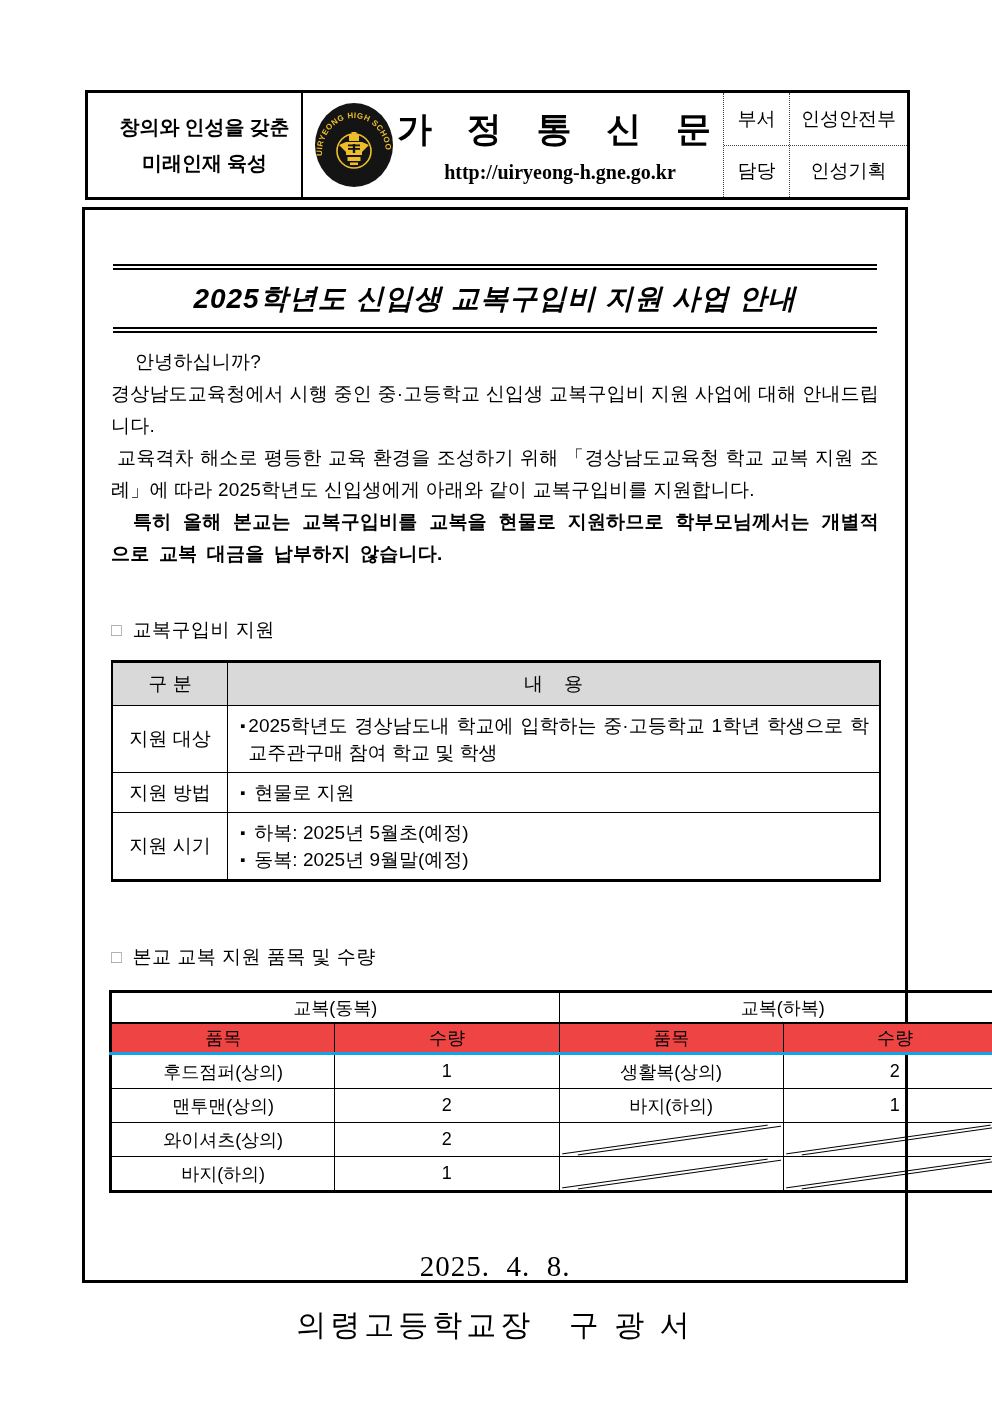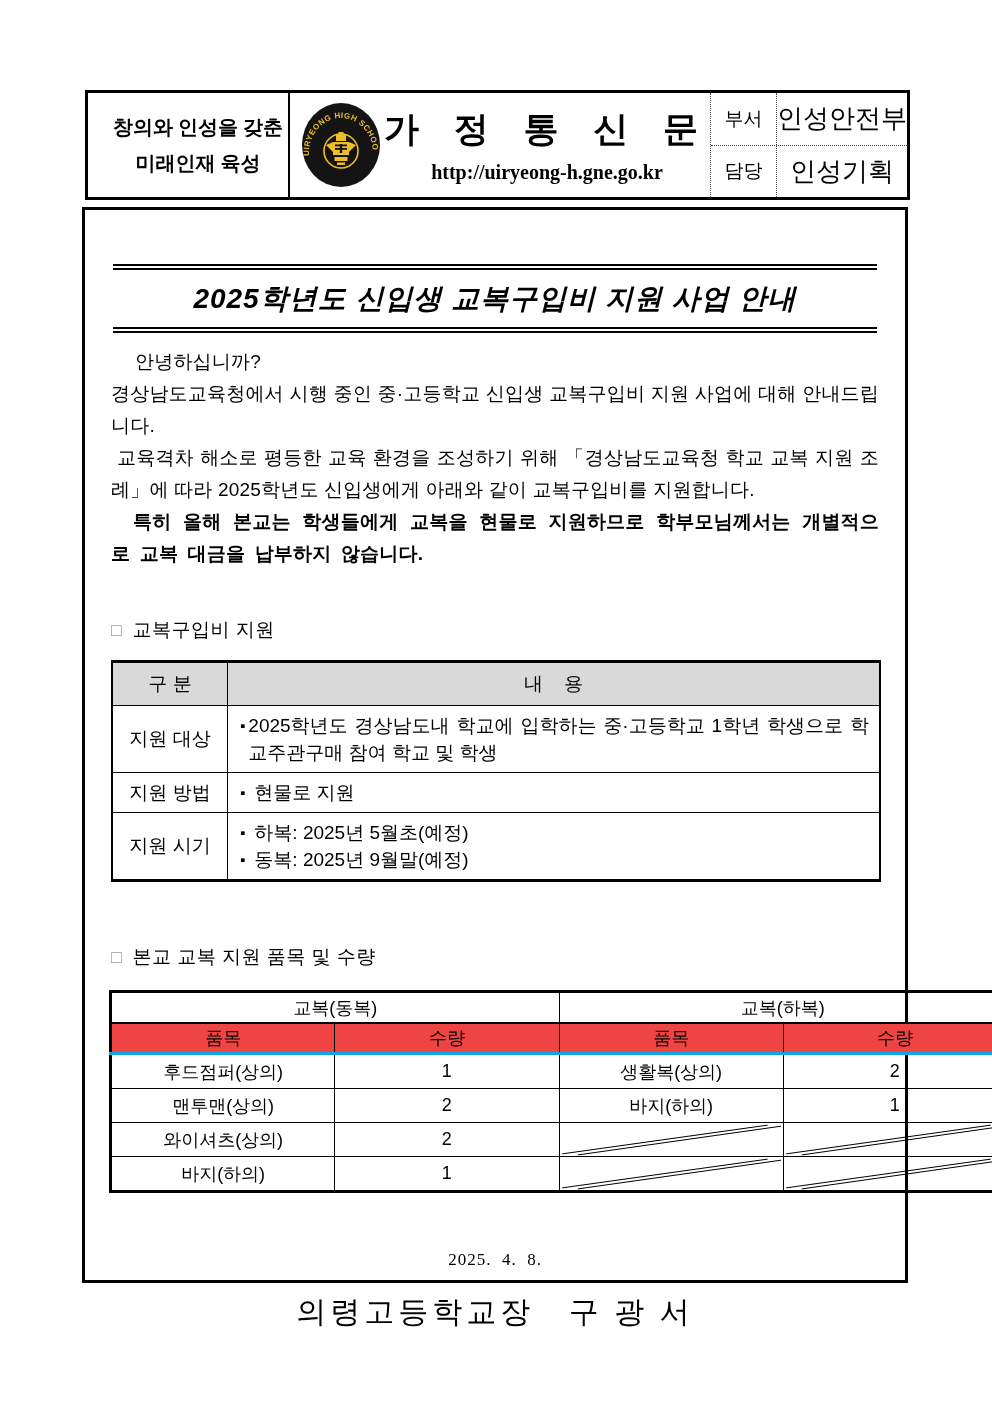--- a/index.html
+++ b/index.html
@@ -47,21 +47,21 @@
   }
   .info-row { flex: 1; display: flex; border-bottom: 1px dotted #444; }
   .info-row:last-child { border-bottom: none; }
   .info-label {
     width: 66px; box-sizing: border-box; border-right: 1px dotted #444;
     display: flex; align-items: center; justify-content: center;
     font-family: "Liberation Serif", serif; font-size: 19px;
   }
   .info-value {
     flex: 1; display: flex; align-items: center; justify-content: center;
-    font-family: "Liberation Serif", serif; font-size: 26px; white-space: pre;
+    font-family: "Liberation Serif", serif; font-size: 19px; white-space: pre;
   }
 
   
   .content-box {
     position: absolute; left: 82px; top: 207px;
     width: 826px; height: 1076px;
     border: 3px solid #000; box-sizing: border-box;
     padding: 0 26px; background: #fff;
   }
   .doc-title-block {
@@ -122,21 +122,21 @@
   table.t2 tr.colhead-row th {
     background: #ef4444; font-weight: normal; height: 26px; border-bottom: 3px solid #0ea5e9;
   }
   table.t2 td { height: 31px; }
   td.na-cell { position: relative; padding: 0; }
   td.na-cell svg { position: absolute; left: 0; top: 0; width: 100%; height: 100%; display: block; }
 
   
   .issue-date {
     margin-top: 57px; text-align: center;
-    font-family: "Liberation Serif", serif; font-size: 17px;
+    font-family: "Liberation Serif", serif; font-size: 29px;
     letter-spacing: 1px; white-space: pre;
   }
   .signature {
     margin-top: 22px; text-align: center;
     font-family: "Liberation Serif", serif; font-weight: normal;
     font-size: 30px; letter-spacing: 4px; white-space: pre;
   }
 </style>
 </head>
 <body>
@@ -191,21 +191,21 @@
   <div class="content-box">
 
     <div class="doc-title-block">
       <div class="doc-title">2025학년도 신입생 교복구입비 지원 사업 안내</div>
     </div>
 
     <div class="body-text">
       <p class="greeting">안녕하십니까?</p>
       <p>경상남도교육청에서 시행 중인 중·고등학교 신입생 교복구입비 지원 사업에 대해 안내드립니다.</p>
       <p class="indent-small">교육격차 해소로 평등한 교육 환경을 조성하기 위해 「경상남도교육청 학교 교복 지원 조례」에 따라 2025학년도 신입생에게 아래와 같이 교복구입비를 지원합니다.</p>
-      <p class="emphasis">특히 올해 본교는 학생들에게 교복을 현물로 지원하므로 학부모님께서는 개별적으로 교복 대금을 납부하지 않습니다.</p>
+      <p class="emphasis">특히 올해 본교는 교복구입비를 교복을 현물로 지원하므로 학부모님께서는 개별적으로 교복 대금을 납부하지 않습니다.</p>
     </div>
 
     <div class="section-heading sh1">
       <span class="checkbox">□</span>
       <span>교복구입비 지원</span>
     </div>
 
     <table class="t1">
       <tbody>
           <tr class="t1-head">

